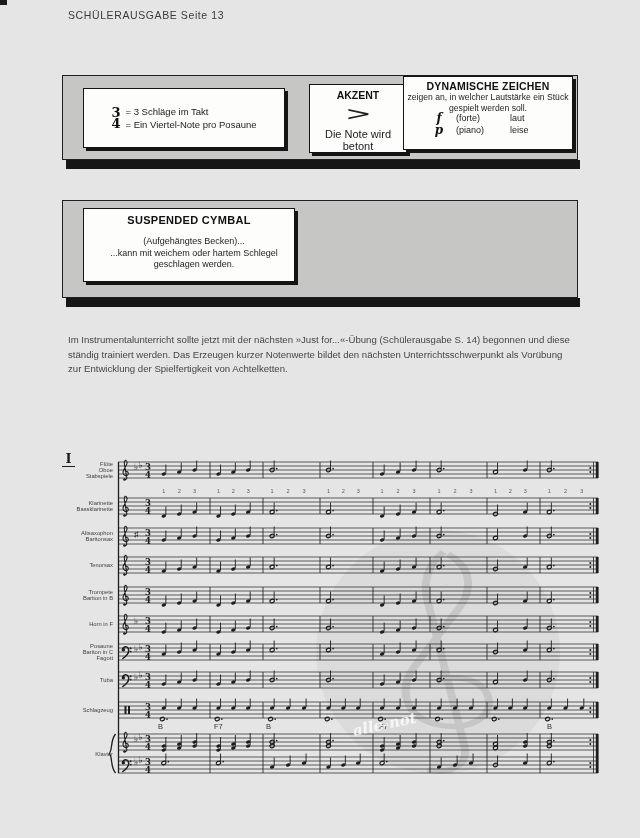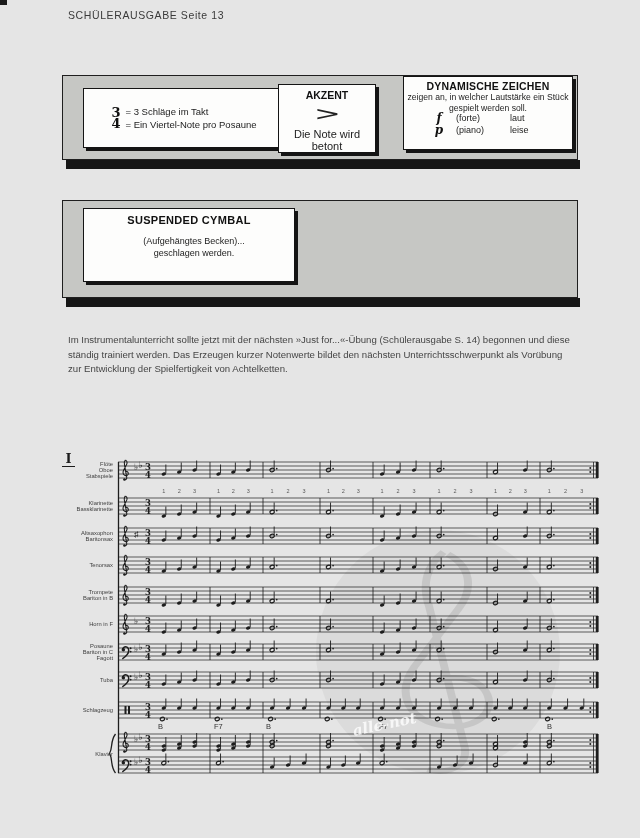--- a/index.html
+++ b/index.html
@@ -10,21 +10,21 @@
   .band{position:absolute;background:#c6c7c4;border:1px solid #1f1f1f;}
   .band::after{content:"";position:absolute;left:3px;right:-3px;bottom:-10px;height:9px;background:#161616;}
   .band1{left:62px;top:75px;width:514px;height:83px;}
   .band2{left:62px;top:200px;width:514px;height:96px;}
   .wbox{position:absolute;background:#fdfdfc;border:1px solid #141414;box-shadow:3px 3px 0 #141414;}
   .box-takt{left:20px;top:12px;width:200px;height:58px;display:flex;align-items:center;justify-content:center;}
   .takt-inner{display:flex;align-items:center;gap:5px;}
   .takt-nums{display:flex;flex-direction:column;align-items:center;font-family:"DejaVu Serif",serif;
              font-weight:bold;font-size:13px;line-height:11px;color:#111;}
   .takt-lines{font-size:9.5px;line-height:13px;color:#222;}
-  .box-akzent{left:215px;top:8px;width:96px;height:67px;text-align:center;}
+  .box-akzent{left:246px;top:8px;width:96px;height:67px;text-align:center;}
   .akzent-title{font-weight:bold;font-size:10.5px;margin-top:4px;color:#111;}
   .akzent-symbol{font-family:"DejaVu Serif",serif;font-size:20px;color:#222;line-height:22px;
                  transform:scale(1.6,0.9);display:inline-block;margin-top:2px;}
   .akzent-caption{font-size:11px;color:#222;margin-top:3px;}
   .box-dynamik{left:340px;top:0;width:168px;height:72px;text-align:center;}
   .dyn-title{font-weight:bold;font-size:10.5px;margin-top:3px;letter-spacing:0.2px;color:#111;}
   .dyn-desc{font-size:8.6px;line-height:10.5px;color:#222;}
   .dyn-row{display:flex;justify-content:center;gap:10px;font-size:9px;color:#222;line-height:11.5px;}
   .dyn-sym{font-family:"DejaVu Serif",serif;font-style:italic;font-weight:bold;font-size:12px;width:14px;
            text-align:center;line-height:11px;color:#111;}
@@ -82,20 +82,21 @@
         <span class="dyn-meaning">leise</span>
       </div>
     </div>
   </div>
 
   <div class="band band2">
     <div class="wbox box-cymbal">
       <div class="cym-title">SUSPENDED CYMBAL</div>
       <div class="cym-gap"></div>
       <div class="cym-line">(Aufgehängtes Becken)...</div>
+      <div class="cym-line">...kann mit weichem oder hartem Schlegel</div>
       <div class="cym-line">geschlagen werden.</div>
     </div>
   </div>
 
   <div class="paragraph">Im Instrumentalunterricht sollte jetzt mit der nächsten »Just for...«-Übung (Schülerausgabe S. 14) begonnen und diese ständig trainiert werden. Das Erzeugen kurzer Notenwerte bildet den nächsten Unterrichtsschwerpunkt als Vorübung zur Entwicklung der Spielfertigkeit von Achtelketten.</div>
 
   <div class="section-label">I</div>
 
   <svg class="score-svg" width="640" height="408" viewBox="0 430 640 408" xmlns="http://www.w3.org/2000/svg">
       <g>

